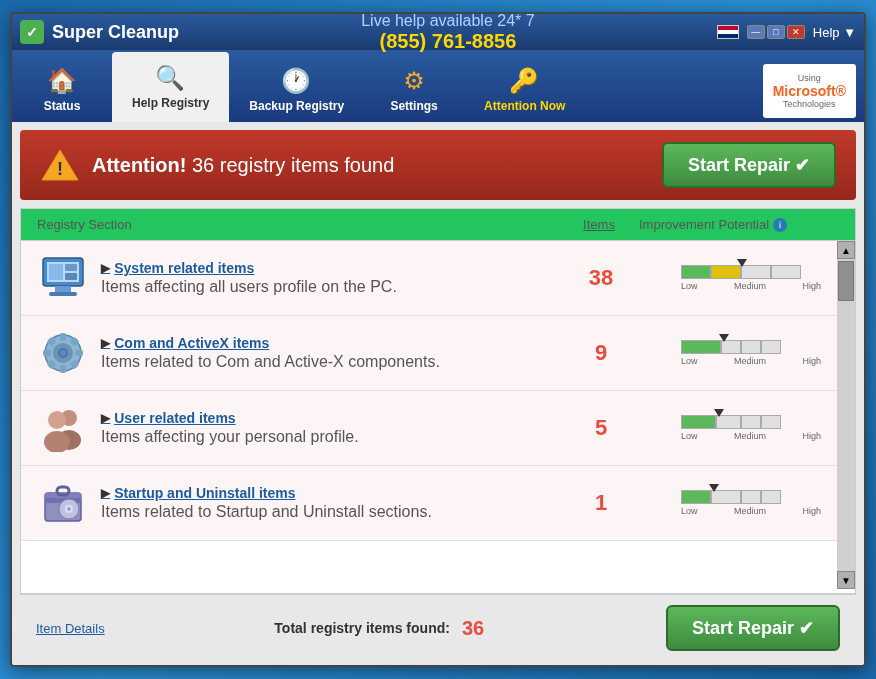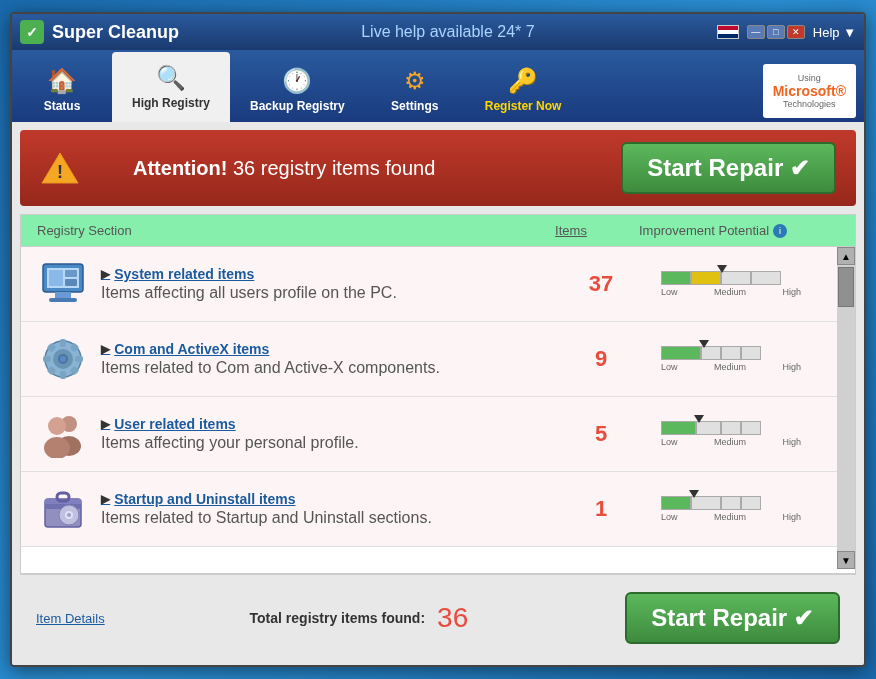--- a/index.html
+++ b/index.html
@@ -184,55 +184,55 @@
       width: 40px;
       height: 40px;
       display: flex;
       align-items: center;
       justify-content: center;
     }
     .attention-text {
       color: white;
       font-size: 20px;
     }
-    .attention-bold { font-weight: bold; margin-left: 41px; }
+    .attention-bold { font-weight: bold; }
     .start-repair-btn {
       background: linear-gradient(to bottom, #5cb85c, #3d8b3d);
       color: white;
       border: 2px solid #2d6b2d;
       border-radius: 6px;
       padding: 10px 24px;
-      font-size: 24px;
+      font-size: 18px;
       font-weight: bold;
       cursor: pointer;
       display: flex;
       align-items: center;
       gap: 8px;
     }
 
     
     .table-container {
       background: white;
       margin: 0 8px;
       flex: 1;
       border: 1px solid #ccc;
       overflow: hidden;
     }
     .table-header {
       display: flex;
       padding: 8px 16px;
-      background: #86efac;
+      background: #22c55e;
       border-bottom: 1px solid #ccc;
       font-size: 13px;
       color: #555;
       font-weight: normal;
     }
     .col-section { flex: 1; }
     .col-items { width: 80px; text-align: center; text-decoration: underline; }
-    .col-improvement { width: 180px; text-align: center; display: flex; align-items: flex-end; gap: 4px; margin-left: 28px; }
+    .col-improvement { width: 180px; text-align: center; display: flex; align-items: flex-end; gap: 4px; }
     .col-scroll { width: 20px; }
     .info-icon {
       width: 14px;
       height: 14px;
       background: #2a7ab5;
       border-radius: 50%;
       color: white;
       font-size: 9px;
       display: inline-flex;
       align-items: center;
@@ -280,21 +280,21 @@
       width: 80px;
       text-align: center;
       color: #e74c3c;
       font-size: 22px;
       font-weight: bold;
     }
     .row-meter {
       width: 180px;
       display: flex;
       flex-direction: column;
-      align-items: center;
+      align-items: flex-end;
     }
     .meter-bar {
       width: 140px;
       height: 14px;
       display: flex;
       position: relative;
     }
     .meter-indicator {
       position: absolute;
       top: -6px;
@@ -359,71 +359,72 @@
       cursor: pointer;
       font-size: 13px;
     }
     .total-text {
       font-size: 14px;
       color: #333;
       font-weight: bold;
     }
     .total-count {
       color: #e74c3c;
-      font-size: 28px;
-      font-weight: normal;
-      margin: 17px 12px;
+      font-size: 20px;
+      font-weight: bold;
+      margin: 8px 12px;
     }
   </style>
 </head>
 <body>
 
 <div class="window">
 
   <div class="title-bar">
     <div class="title-left">
       <div class="app-icon">
         <span>✓</span>
       </div>
       <span class="app-title">Super Cleanup</span>
     </div>
     <div class="title-center">
       <div class="live-help">Live help available 24* 7</div>
+      <div class="phone-number">(855) 761-8856</div>
     </div>
     <div class="title-right">
       <div class="flag-icon"></div>
       <div class="window-controls">
         <div class="win-btn minimize">—</div>
         <div class="win-btn maximize">□</div>
         <div class="win-btn close">✕</div>
       </div>
       <span class="help-btn">Help ▼</span>
     </div>
   </div>
 
   <div class="nav-tabs">
     <div class="tab status">
       <span class="tab-icon">🏠</span>
       <span class="tab-label">Status</span>
     </div>
     <div class="tab active">
       <span class="tab-icon">🔍</span>
-      <span class="tab-label">High Registry</span>
+      <span class="tab-label">Help Registry</span>
     </div>
     <div class="tab backup">
       <span class="tab-icon">🕐</span>
       <span class="tab-label">Backup Registry</span>
     </div>
     <div class="tab settings">
       <span class="tab-icon">⚙</span>
       <span class="tab-label">Settings</span>
     </div>
     <div class="tab register">
       <span class="tab-icon">🔑</span>
-      <span class="tab-label">Register Now</span>
+      <span class="tab-label">Attention Now</span>
     </div>
     <div class="nav-spacer"></div>
     <div class="ms-container">
       <div class="ms-using">Using</div>
       <div class="ms-name">Microsoft®</div>
       <div class="ms-tech">Technologies</div>
     </div>
   </div>
 
   <div class="content-area">
@@ -469,21 +470,21 @@
               <rect x="26" y="19" width="12" height="7" fill="#5a88b8" rx="1"></rect>
             </svg>
           </div>
           <div class="row-content">
             <div class="row-title">
               <span class="row-arrow">▶</span>
               <span>System related items</span>
             </div>
             <div class="row-desc">Items affecting all users profile on the PC.</div>
           </div>
-          <div class="row-count">37</div>
+          <div class="row-count">38</div>
           <div class="row-meter">
             <div class="meter-bar">
               <div style="width:30px;height:100%;background:#5cb85c;border:1px solid #aaa;"></div>
               <div style="width:30px;height:100%;background:#e0c010;border:1px solid #aaa;"></div>
               <div style="width:30px;height:100%;background:#e0e0e0;border:1px solid #aaa;"></div>
               <div style="width:30px;height:100%;background:#e0e0e0;border:1px solid #aaa;"></div>
               <div class="meter-indicator" style="left:56px;"></div>
             </div>
             <div class="meter-labels">
               <span>Low</span>

